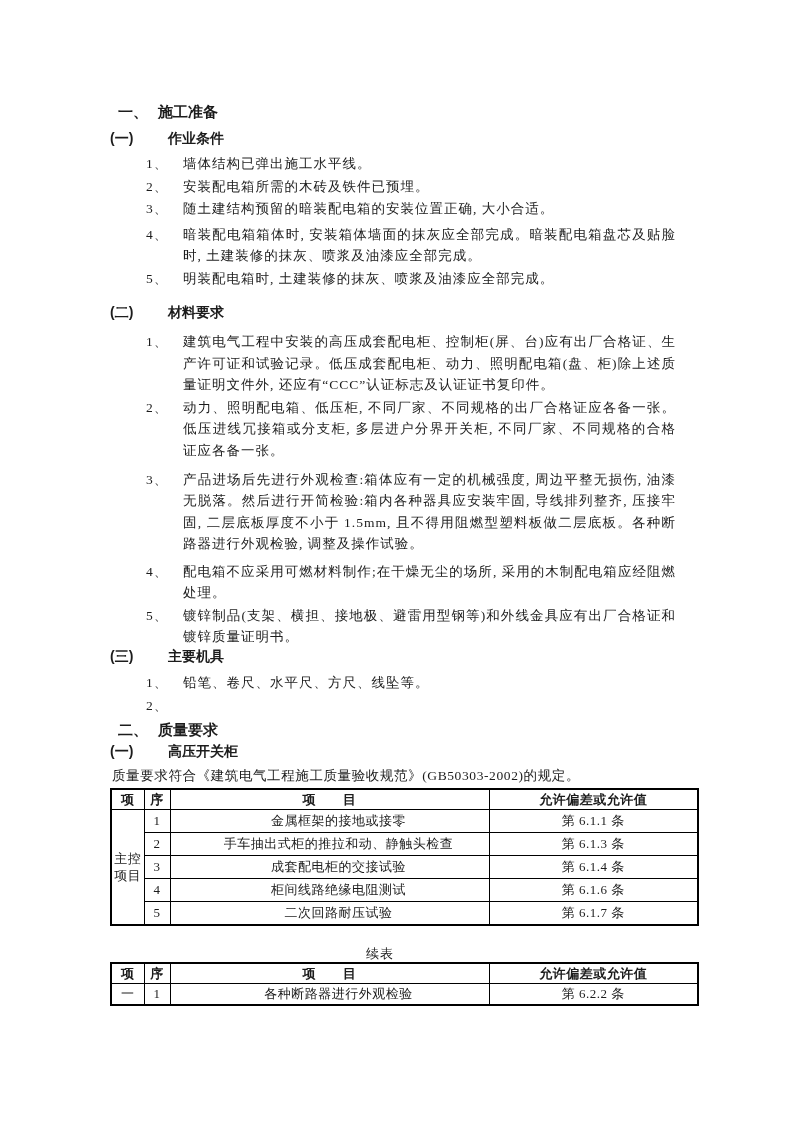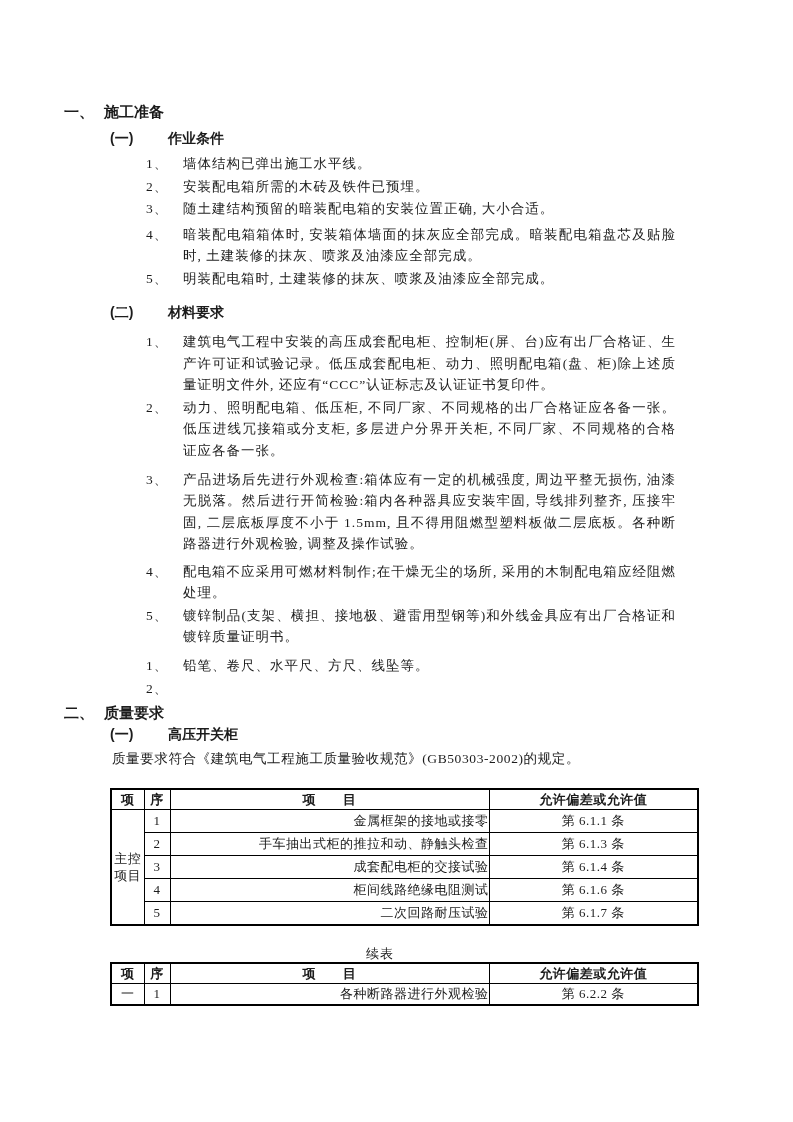--- a/index.html
+++ b/index.html
@@ -1,21 +1,21 @@
 <!DOCTYPE html>
 <html><head>
 <meta charset="utf-8">
 <style>
   html,body{margin:0;padding:0;background:#ffffff;}
   body{width:793px;height:1122px;position:relative;overflow:hidden;
        font-family:"Liberation Serif","DejaVu Serif",serif;color:#1c1c1c;}
   .content{position:absolute;top:103px;left:0;width:793px;}
 
   .h1{font-family:"Liberation Sans","DejaVu Sans",sans-serif;font-weight:700;
-      font-size:15px;line-height:18px;padding-left:64px;}
+      font-size:15px;line-height:18px;padding-left:118px;}
   .h1 .num{display:inline-block;width:40px;}
   .h2{font-family:"Liberation Sans","DejaVu Sans",sans-serif;font-weight:700;
       font-size:14px;line-height:17px;padding-left:110px;}
   .h2 .num{display:inline-block;width:58px;}
 
   .item{display:flex;padding-left:146px;font-size:13.5px;line-height:21.5px;
         letter-spacing:1px;margin-top:1px;}
   .item .inum{width:37px;flex:none;}
   .item .itext{width:493px;flex:none;text-align:justify;}
 
@@ -25,21 +25,21 @@
   .mt6{margin-top:6px;}.mt7{margin-top:7.5px;}.mt9{margin-top:9px;}
   .mt10{margin-top:10px;}
 
   table.qtable{position:absolute;left:110px;border-collapse:collapse;
       border:2px solid #000;table-layout:fixed;width:587px;
       font-size:13px;letter-spacing:0.5px;}
   table.qtable th,table.qtable td{border:1px solid #000;padding:0;overflow:hidden;}
   table.qtable th{font-family:"Liberation Sans","DejaVu Sans",sans-serif;
       font-weight:700;height:19px;text-align:center;}
   table.qtable td{height:22px;text-align:center;}
-  table.qtable td.icol{text-align:right;padding-left:18px;}
+  table.qtable td.icol{text-align:center;padding-left:18px;}
   table.qtable td.gcol{line-height:17px;}
   #table2 td{height:20px;}
 
   .cont-label{position:absolute;top:945px;left:110px;width:540px;
       text-align:center;font-size:13px;letter-spacing:1px;}
 </style>
 </head>
 <body>
 
 <div class="content">
@@ -85,20 +85,21 @@
     </div>
   <div class="item mt6">
       <span class="inum">4、</span>
       <span class="itext">配电箱不应采用可燃材料制作;在干燥无尘的场所, 采用的木制配电箱应经阻燃处理。</span>
     </div>
   <div class="item">
       <span class="inum">5、</span>
       <span class="itext">镀锌制品(支架、横担、接地极、避雷用型钢等)和外线金具应有出厂合格证和镀锌质量证明书。</span>
     </div>
 
+  <div class="h2"><span class="num">(三)</span><span>主要机具</span></div>
 
   <div class="item mt7">
       <span class="inum">1、</span>
       <span class="itext">铅笔、卷尺、水平尺、方尺、线坠等。</span>
     </div>
   <div class="item">
       <span class="inum">2、</span>
     </div>
 
   <div class="h1 mt5"><span class="num">二、</span><span>质量要求</span></div>

